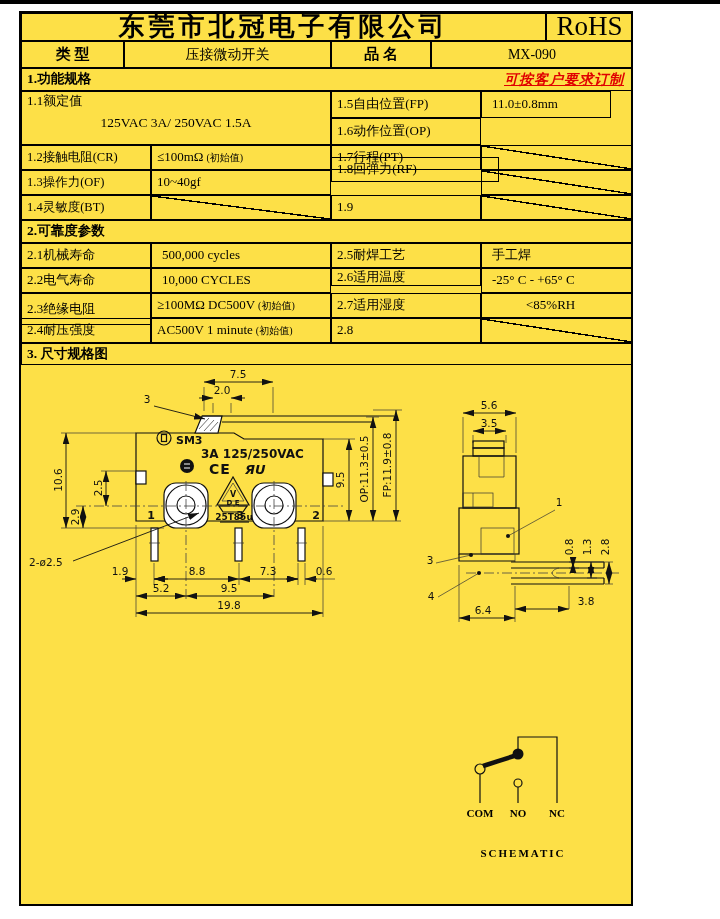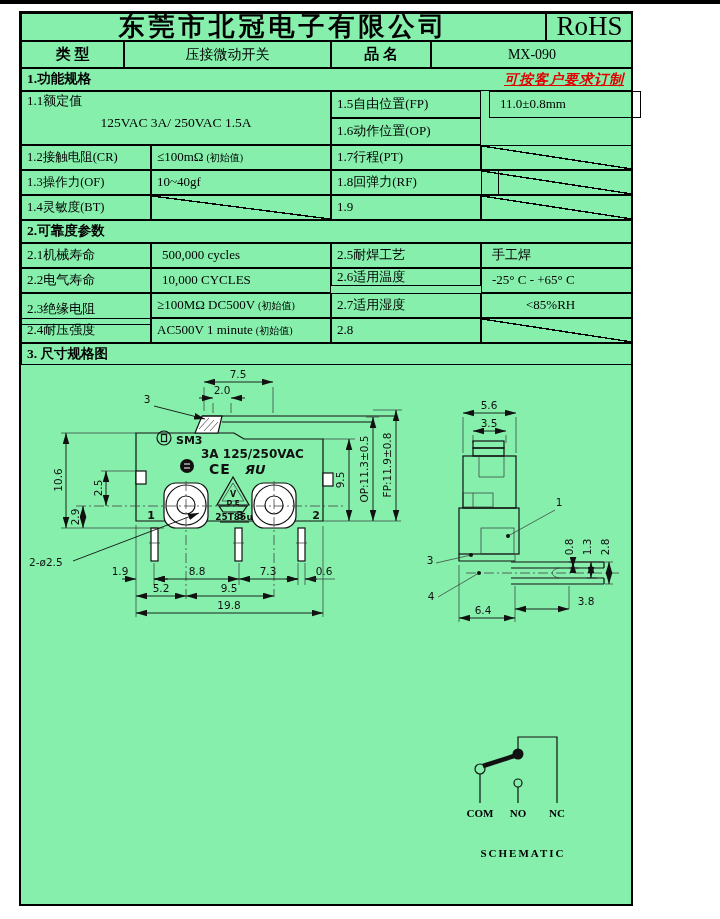--- a/index.html
+++ b/index.html
@@ -1,20 +1,20 @@
 <!DOCTYPE html>
 <html><head>
 <meta charset="utf-8">
 <style>
   html,body{margin:0;padding:0;background:#fff;}
   .page{position:relative;width:720px;height:919px;background:#ffffff;overflow:hidden;
         font-family:"Liberation Serif","DejaVu Serif",serif;color:#000;}
   .topbar{position:absolute;left:0;top:0;width:720px;height:4px;background:#000;}
   .doc{position:absolute;left:19px;top:11px;width:614px;height:895px;border:2px solid #000;
-       box-sizing:border-box;background:#86efac;}
+       box-sizing:border-box;background:#fde047;}
   .cell{position:absolute;box-sizing:border-box;border:1px solid #000;display:flex;align-items:center;
         font-size:13px;line-height:1.1;background:transparent;}
   .c-center{justify-content:center;text-align:center;}
   .c-left{padding-left:5px;}
   .c-pad{padding-left:10px;}
   .sec-row{font-weight:bold;font-size:13.5px;}
   .title-cell{font-size:26px;font-weight:bold;letter-spacing:4px;}
   .rohs-cell{font-size:27px;font-weight:500;}
   .note{font-size:10px;margin-left:3px;white-space:nowrap;}
   .diag{background:linear-gradient(to top right,transparent calc(50% - 0.7px),#000 calc(50% - 0.7px),#000 calc(50% + 0.7px),transparent calc(50% + 0.7px));}
@@ -52,34 +52,34 @@
     <div class="cell c-left sec-row" style="left:0;top:55px;width:612px;height:23px;">
       <span>1.功能规格</span>
       <span class="red-note">可按客户要求订制</span>
     </div>
 
     <div class="cell" style="left:0;top:78px;width:310px;height:54px;">
       <span class="merged-label">1.1额定值</span>
       <span class="merged-value">125VAC 3A/ 250VAC 1.5A</span>
     </div>
     <div class="cell c-left" style="left:310px;top:78px;width:150px;height:27px;">1.5自由位置(FP)</div>
-    <div class="cell c-pad" style="left:460px;top:78px;width:152px;height:27px;margin-left:8px;">11.0±0.8mm</div>
+    <div class="cell c-pad" style="left:460px;top:78px;width:130px;height:27px;">11.0±0.8mm</div>
     <div class="cell c-left" style="left:310px;top:105px;width:150px;height:27px;">1.6动作位置(OP)</div>
 
     <div class="cell c-left" style="left:0;top:132px;width:130px;height:25px;font-size:12.5px;">1.2接触电阻(CR)</div>
     <div class="cell c-left" style="left:130px;top:132px;width:180px;height:25px;">
       <span>≤100mΩ</span>
       <span class="note">(初始值)</span>
     </div>
     <div class="cell c-left" style="left:310px;top:132px;width:150px;height:25px;">1.7行程(PT)</div>
     <div class="cell diag" style="left:460px;top:132px;width:152px;height:25px;"></div>
 
     <div class="cell c-left" style="left:0;top:157px;width:130px;height:25px;font-size:12.5px;">1.3操作力(OF)</div>
     <div class="cell c-left" style="left:130px;top:157px;width:180px;height:25px;">10~40gf</div>
-    <div class="cell c-left" style="left:310px;top:157px;width:168px;height:25px;">1.8回弹力(RF)</div>
+    <div class="cell c-left" style="left:310px;top:144px;width:168px;height:25px;">1.8回弹力(RF)</div>
     <div class="cell diag" style="left:460px;top:157px;width:152px;height:25px;"></div>
 
     <div class="cell c-left" style="left:0;top:182px;width:130px;height:25px;font-size:12.5px;">1.4灵敏度(BT)</div>
     <div class="cell diag" style="left:130px;top:182px;width:180px;height:25px;"></div>
     <div class="cell c-left" style="left:310px;top:182px;width:150px;height:25px;">1.9</div>
     <div class="cell diag" style="left:460px;top:182px;width:152px;height:25px;"></div>
 
     <div class="cell c-left sec-row" style="left:0;top:207px;width:612px;height:23px;">
       <span>2.可靠度参数</span>
     </div>

